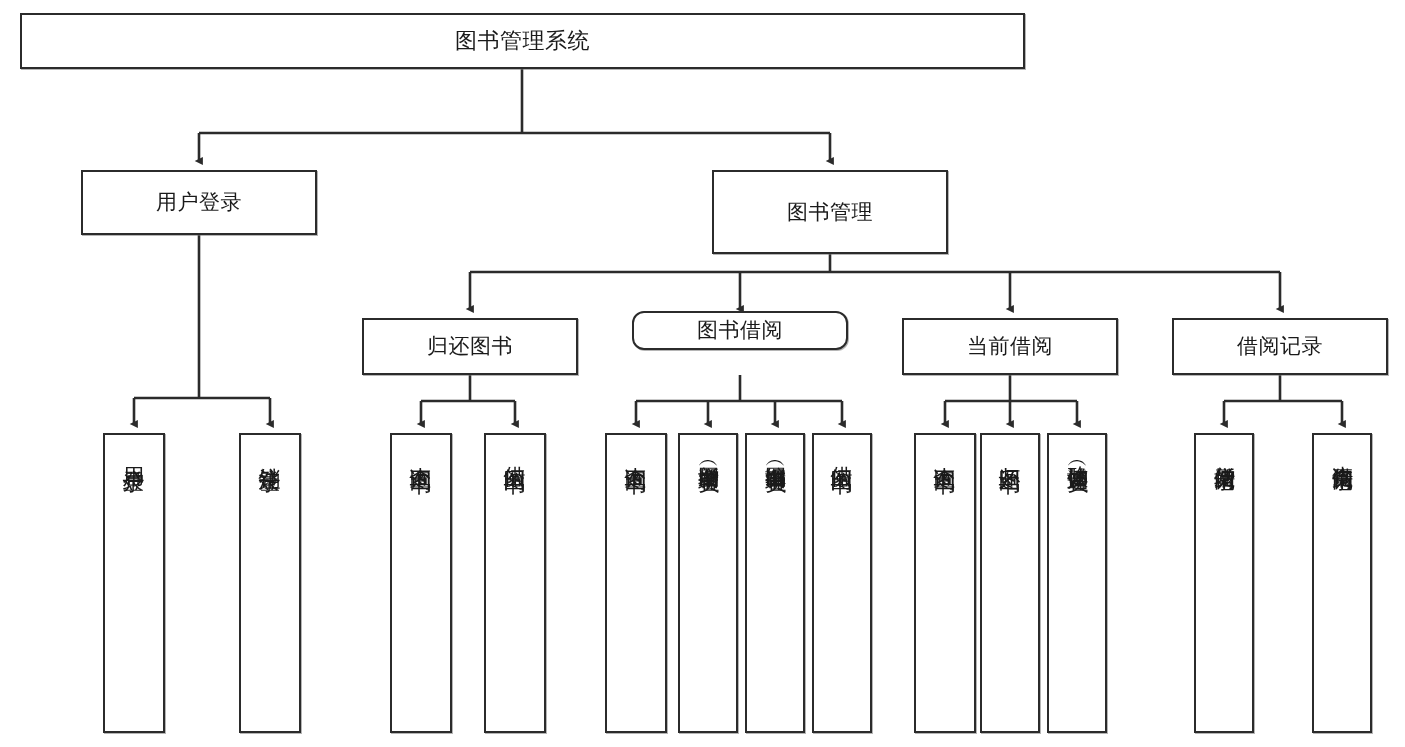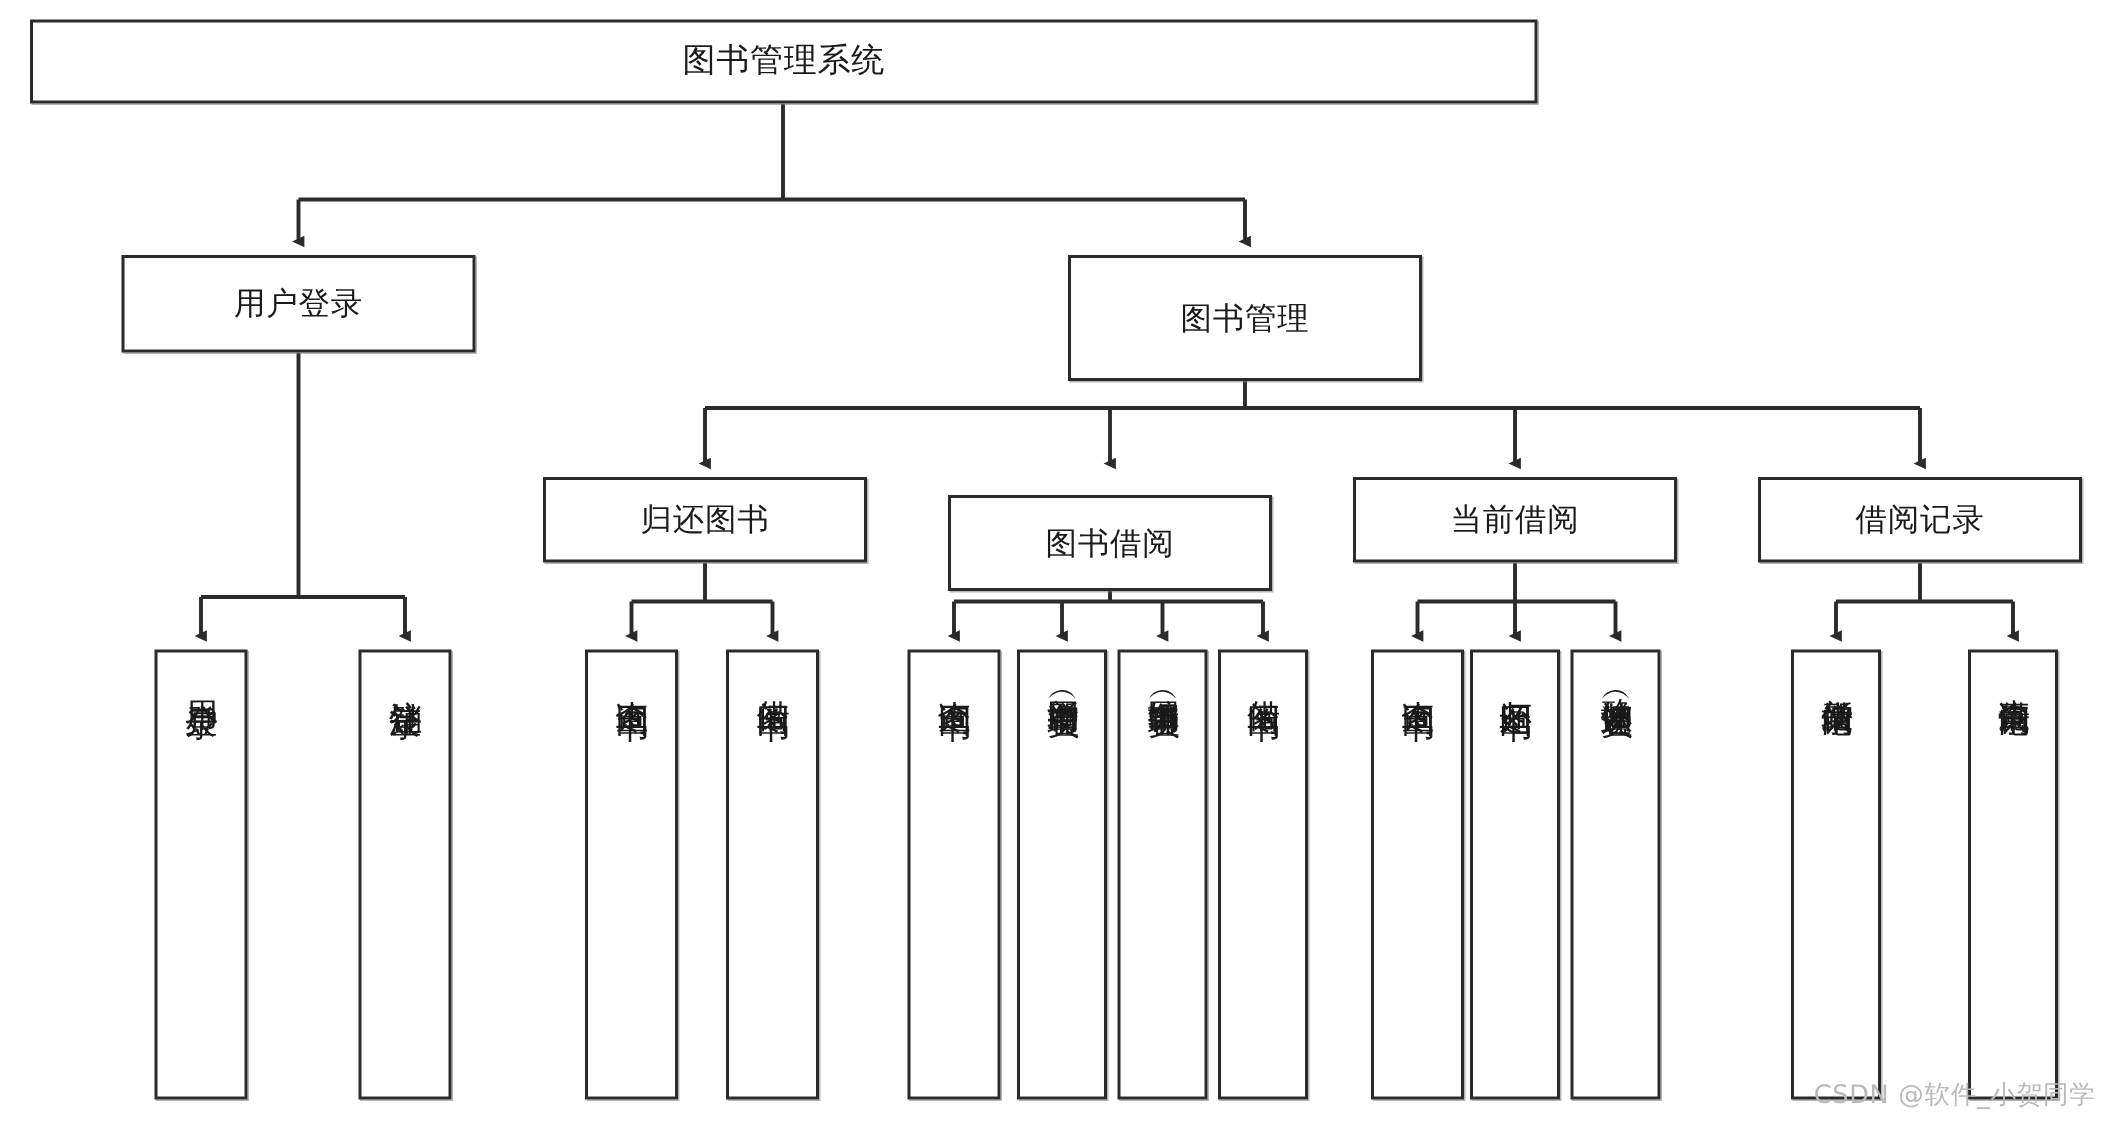--- a/index.html
+++ b/index.html
@@ -141,21 +141,21 @@
   <div class="node horizontal" style="left:81px; top:170px; width:236px; height:65px;">
     <span class="label">用户登录</span>
   </div>
   <div class="node horizontal" style="left:712px; top:170px; width:236px; height:84px;">
     <span class="label">图书管理</span>
   </div>
 
   <div class="node horizontal" style="left:362px; top:318px; width:216px; height:57px;">
     <span class="label">归还图书</span>
   </div>
-  <div class="node horizontal" style="left:632px; top:330px; width:216px; height:64px;">
+  <div class="node horizontal" style="left:632px; top:311px; width:216px; height:39px;border-radius:12px;">
     <span class="label">图书借阅</span>
   </div>
   <div class="node horizontal" style="left:902px; top:318px; width:216px; height:57px;">
     <span class="label">当前借阅</span>
   </div>
   <div class="node horizontal" style="left:1172px; top:318px; width:216px; height:57px;">
     <span class="label">借阅记录</span>
   </div>
 
   <div class="node vertical" style="left:103px; top:433px; width:62px; height:300px;">
@@ -195,15 +195,14 @@
     <span class="label">确认归还（管理员）</span>
   </div>
 
   <div class="node vertical tall" style="left:1194px; top:433px; width:60px; height:300px;">
     <span class="label">新增借阅记录</span>
   </div>
   <div class="node vertical tall" style="left:1312px; top:433px; width:60px; height:300px;">
     <span class="label">查询借阅记录</span>
   </div>
 
-  <div id="watermark">CSDN @软件_小贺同学</div>
 
 </div>
 
 </body></html>

